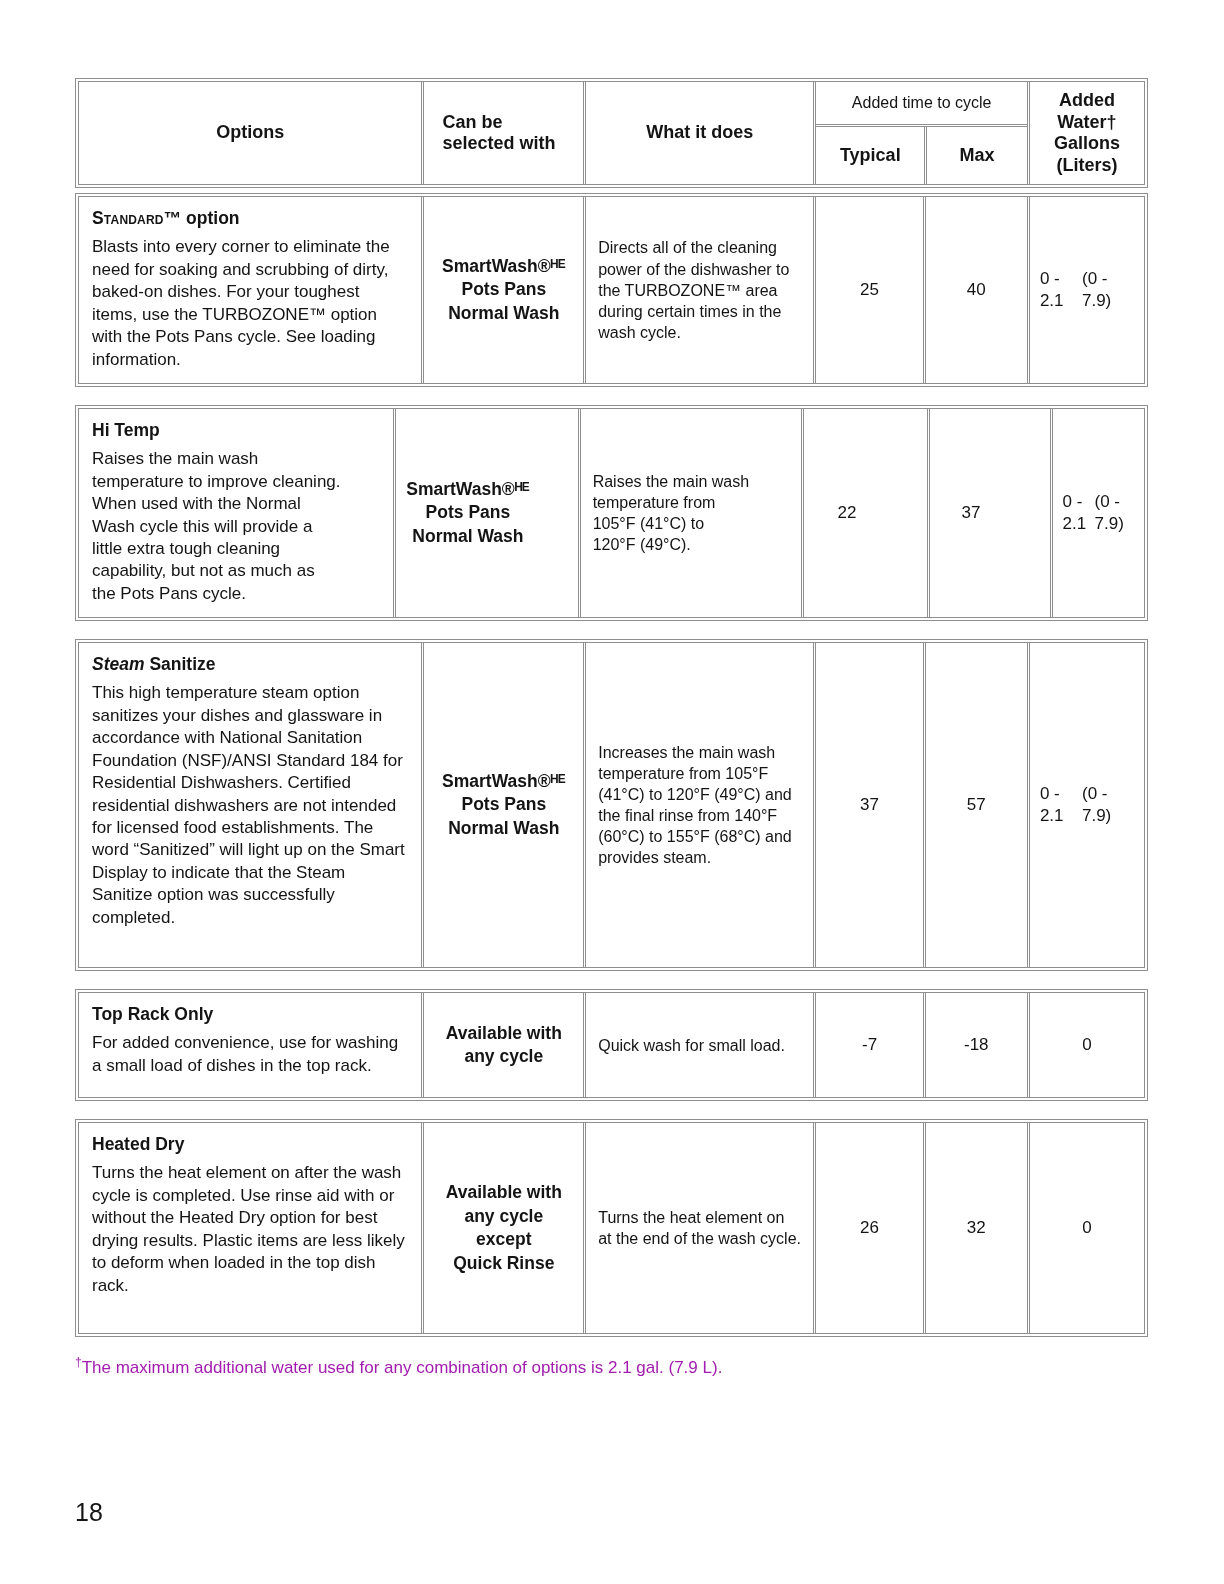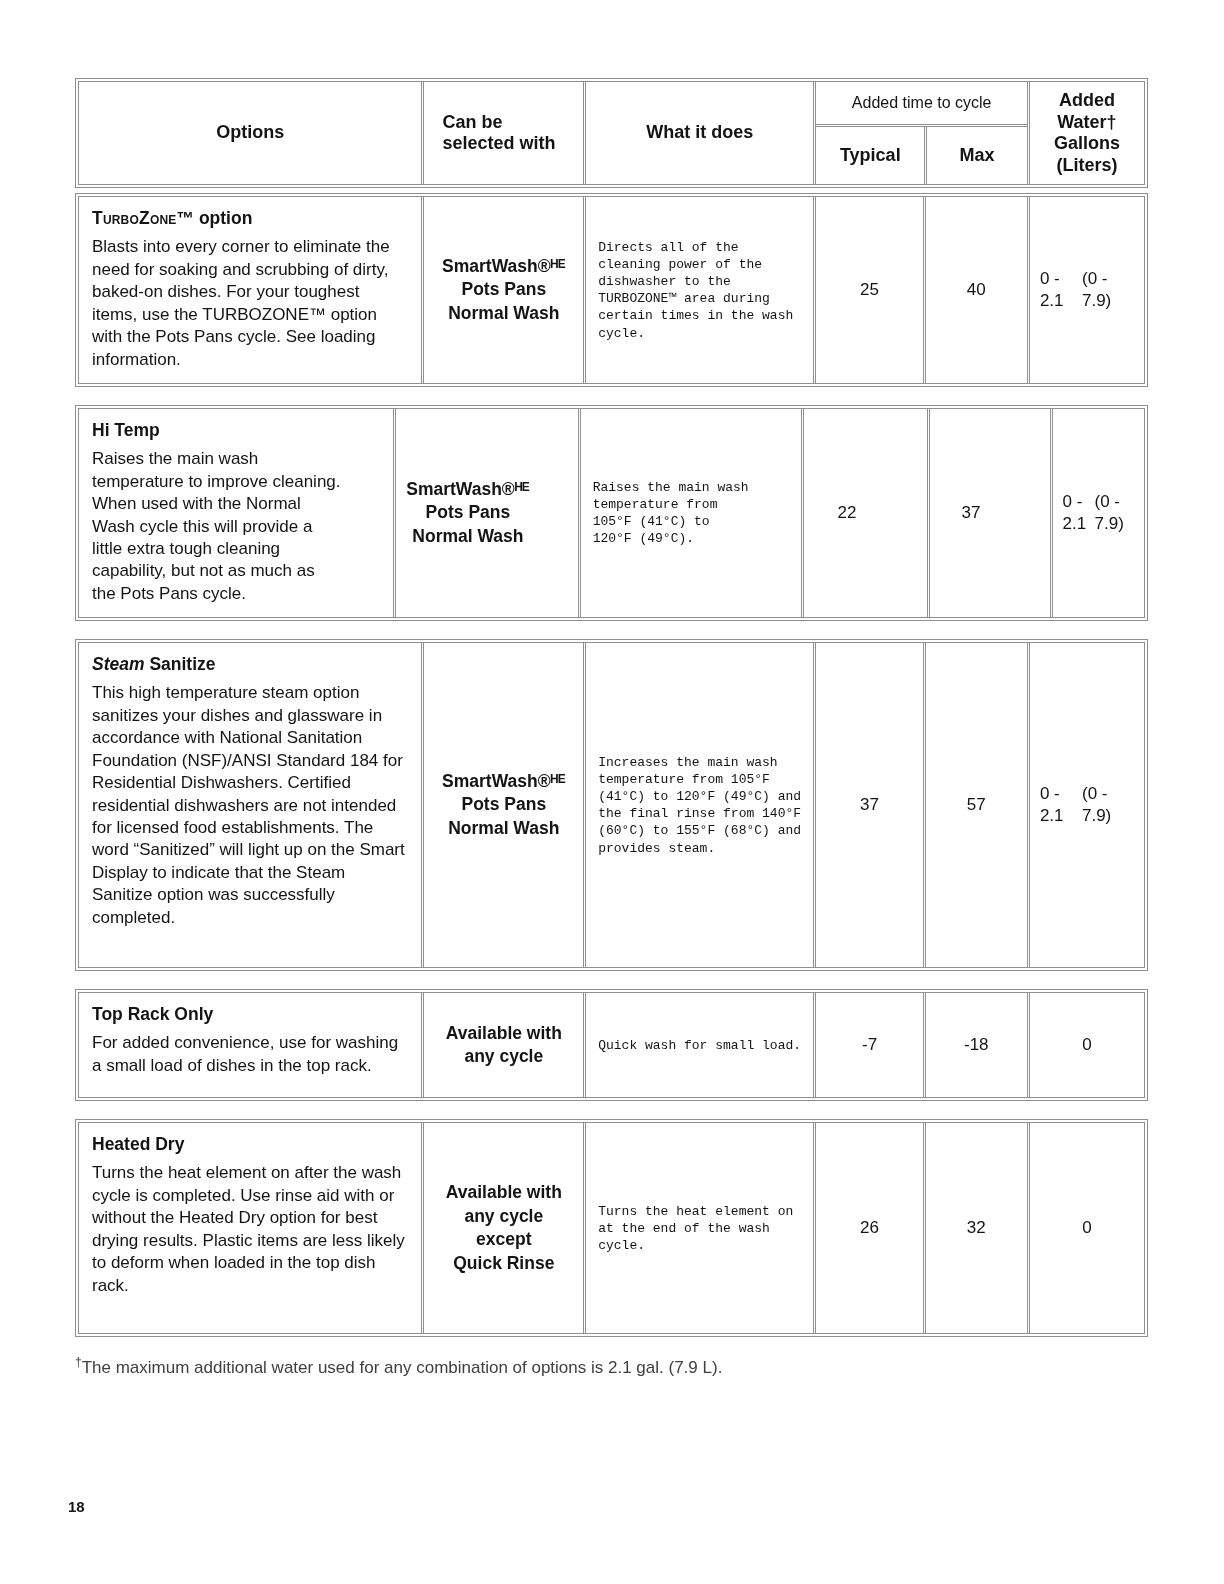--- a/index.html
+++ b/index.html
@@ -32,31 +32,31 @@
   .hdr-sub-cell.maxcell{border-left:3px double #8f8f8f;}
   .hdr-water{flex-direction:column;line-height:1.22;}
   
   .c-opt{padding:10px 13px 12px 13px;font-size:17px;line-height:1.32;}
   .row-title{font-weight:bold;font-size:17.5px;margin-bottom:6px;}
   .row-title .sc{font-variant:small-caps;letter-spacing:.2px;}
   .row-title .em{font-style:italic;}
   .row-body{font-size:17px;}
   .c-mid{display:flex;flex-direction:column;justify-content:center;align-items:center;
     text-align:right;font-weight:bold;font-size:17.5px;line-height:1.35;}
-  .c-what{display:flex;flex-direction:column;justify-content:center;font-size:13px;line-height:1.32;padding:8px 12px;font-family:Liberation Mono, monospace;}
+  .c-what{display:flex;flex-direction:column;justify-content:center;font-size:16px;line-height:1.32;padding:8px 12px;}
   .c-num{display:flex;align-items:center;justify-content:center;font-size:17px;}
   .c-water{display:flex;flex-direction:row;align-items:center;justify-content:center;font-size:17px;line-height:1.3;}
   .r0{min-height:180px;}
   .r1{min-height:200px;gap:38px;}
   .r2{min-height:332px;}
   .r3{min-height:112px;}
   .r4{min-height:218px;}
-  .footnote{font-size:17px;margin-top:18px;color:#404040;}
+  .footnote{font-size:17px;margin-top:18px;color:#a21caf;}
   .footnote sup{font-size:12px;}
-  .pageno{position:absolute;left:68px;top:1498px;font-weight:bold;font-size:15px;}
+  .pageno{position:absolute;left:75px;top:1498px;font-weight:normal;font-size:25px;}
 </style>
 </head>
 <body>
 
 <div class="sheet">
 
   <section class="block hdr">
     <div class="c first hc">Options</div>
     <div class="c hc hc-selected">Can be selected with</div>
     <div class="c hc">What it does</div>
@@ -70,21 +70,21 @@
     <div class="c hc hdr-water">
       <div>Added</div>
       <div>Water†</div>
       <div>Gallons</div>
       <div>(Liters)</div>
     </div>
   </section>
 
   <section class="block r0">
     <div class="c first c-opt">
-      <div class="row-title"><span class="sc">TurboZone</span><span class="em"></span><span>™ option</span></div>
+      <div class="row-title"><span class="sc">Standard</span><span class="em"></span><span>™ option</span></div>
       <div class="row-body">Blasts into every corner to eliminate the need for soaking and scrubbing of dirty, baked-on dishes. For your toughest items, use the TURBOZONE™ option with the Pots Pans cycle. See loading information.</div>
     </div>
     <div class="c c-mid">
       <div>SmartWash®ᴴᴱ</div>
       <div>Pots Pans</div>
       <div>Normal Wash</div>
       <div></div>
     </div>
     <div class="c c-what">
         <div>Directs all of the cleaning power of the dishwasher to the TURBOZONE™ area during certain times in the wash cycle.</div>

